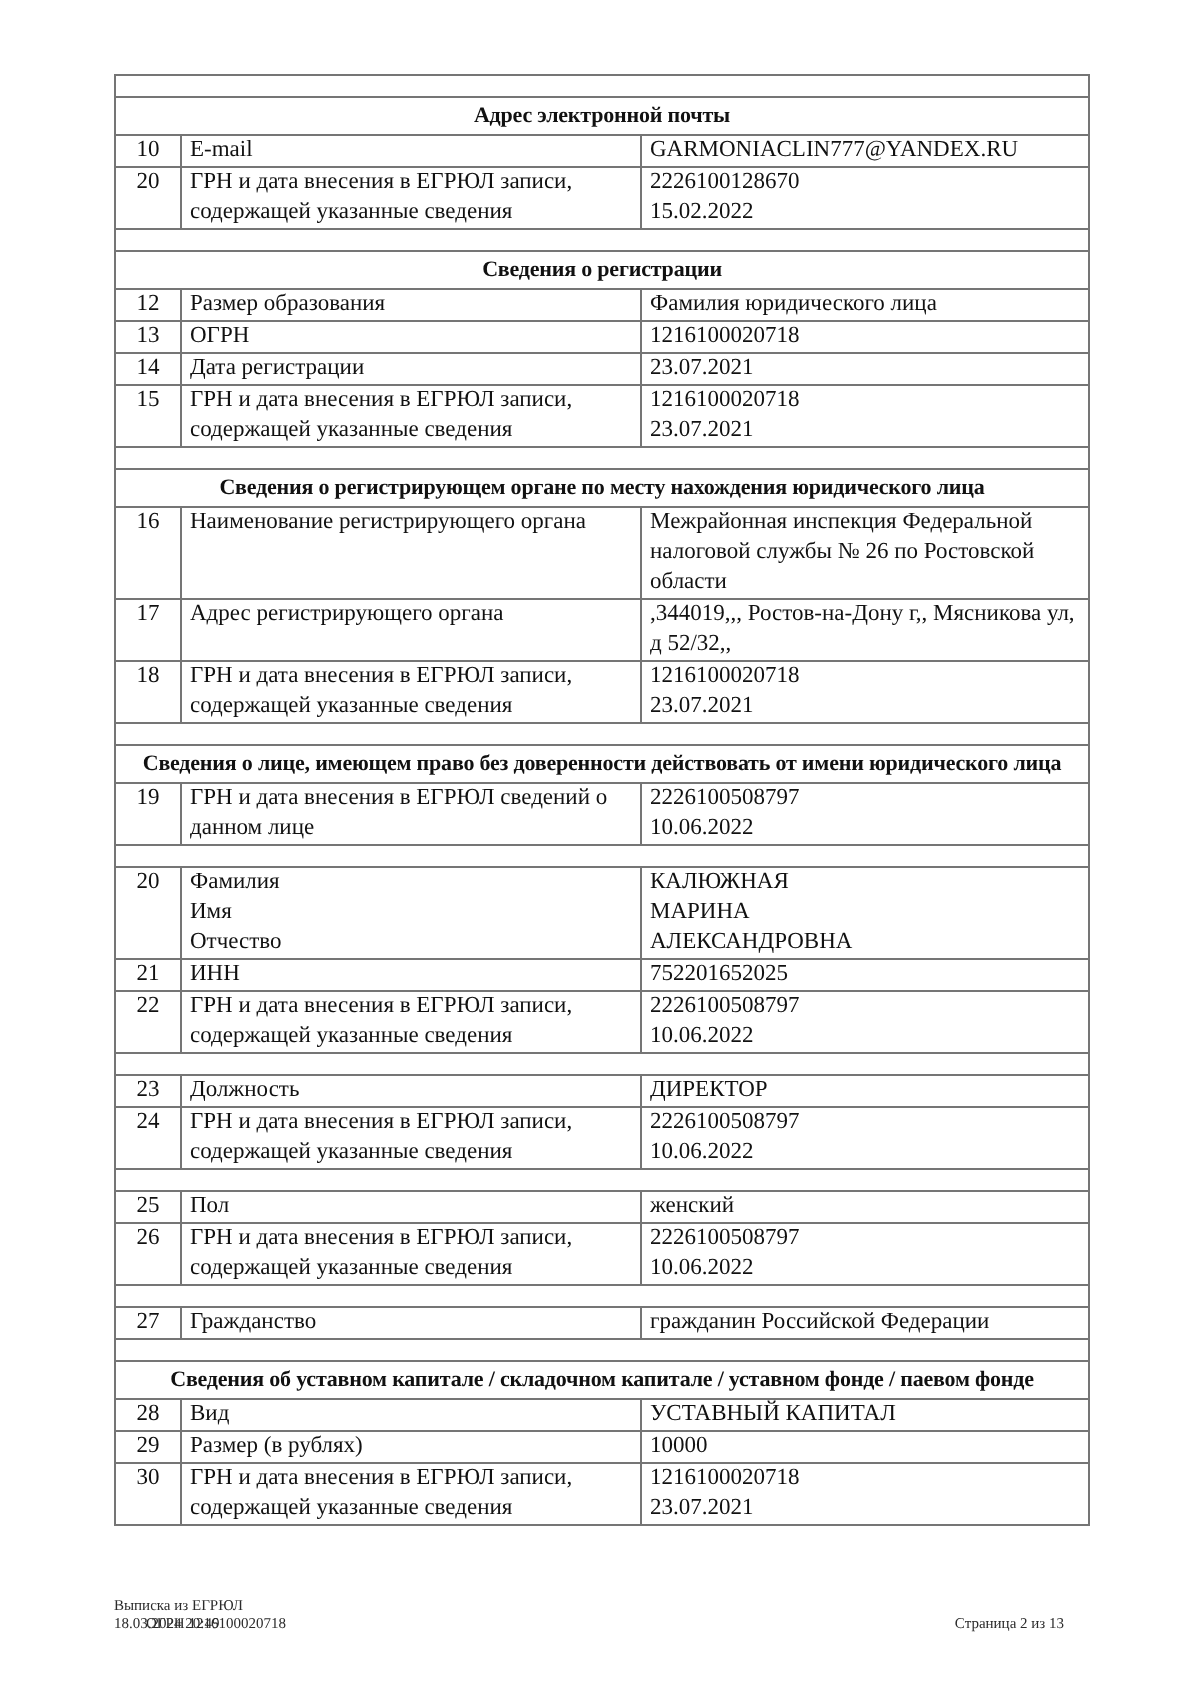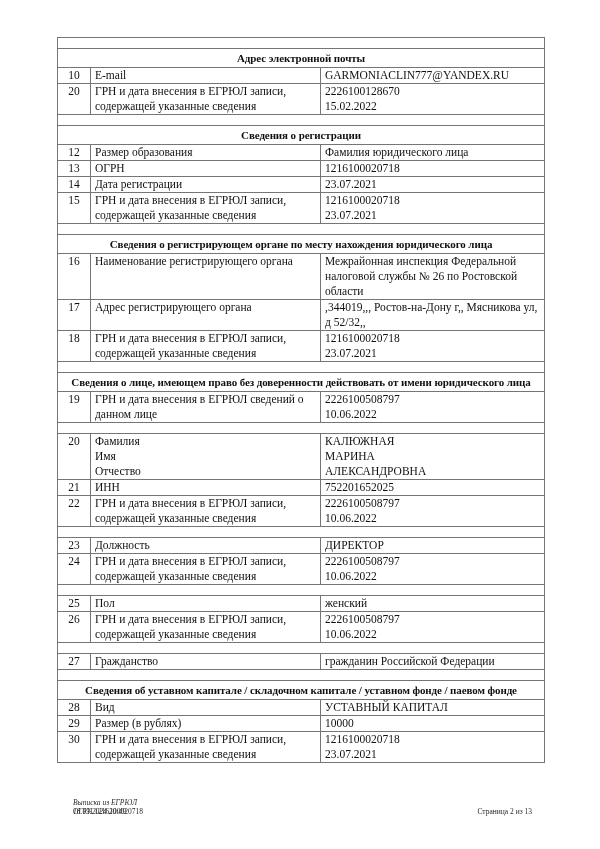--- a/index.html
+++ b/index.html
@@ -52,21 +52,21 @@
   }
   .footer {
     position: absolute;
     left: 57px;
     right: 55px;
     top: 799px;
     font-size: 7.5px;
     line-height: 8.5px;
     color: #2b2b2b;
   }
-  .footer-left { position: absolute; left: 16px; top: 0; font-style: italic; }
+  .footer-left { position: absolute; left: 0; top: 0; }
   .footer-center {
     position: absolute; left: 16px; right: 0; top: 8.5px;
     text-align: left;
   }
   .footer-right { position: absolute; right: 13px; top: 8.5px; margin-left: 32px; }
 </style>
 </head>
 <body>
 
 <table class="doc-table">

